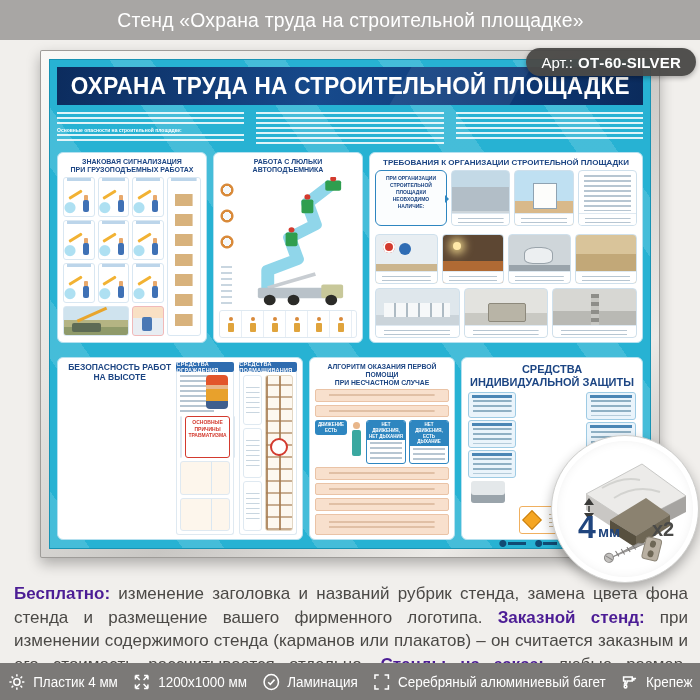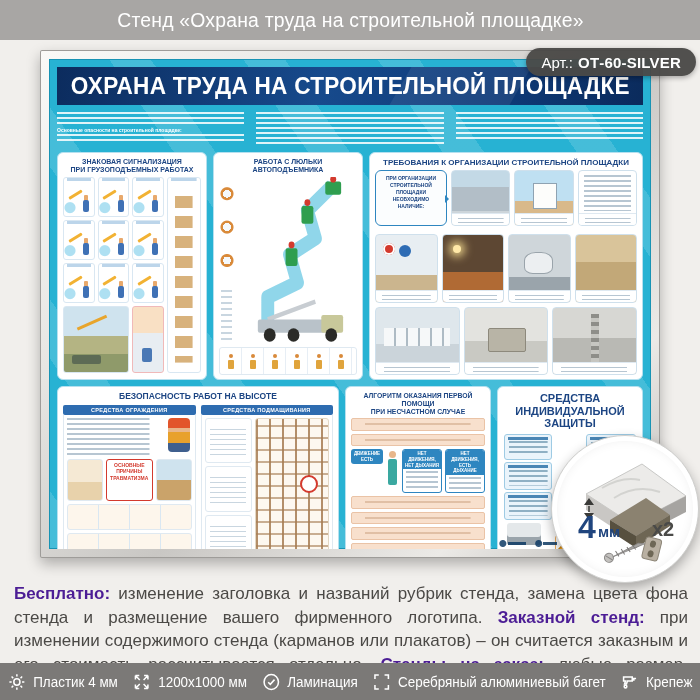--- a/index.html
+++ b/index.html
@@ -32,21 +32,21 @@
     background:rgba(255,255,255,.07);transform:skewX(-30deg);}
   .ptitle span{color:#fff;font-weight:700;font-size:24px;letter-spacing:.3px;transform:scaleX(.94);white-space:nowrap;}
 
   
   .intro{display:flex;gap:12px;height:36px;margin-bottom:6px;}
   .icol{flex:1;padding-top:2px;}
   .txtw{display:block;background:repeating-linear-gradient(180deg,rgba(255,255,255,.85) 0 2px,rgba(255,255,255,0) 2px 5px);}
   .ihead{display:block;color:#fff;font-size:5px;font-weight:700;margin:2px 0 1px;}
 
   .row{display:flex;gap:6px;}
-  .r1{height:228px;margin-bottom:6px;}
+  .r1{height:191px;margin-bottom:14px;}
   .r2{height:183px;}
   .panel{background:#fff;border:1.5px solid #b5e0ef;border-radius:6px;box-sizing:border-box;
     padding:4px 5px;overflow:hidden;}
   .phead{color:#1c4583;font-weight:700;text-align:center;line-height:1.15;margin:1px 0 3px;}
 
   
   .p1{width:150px;}
   .p1 .phead{font-size:7px;}
   .p1grid{display:grid;grid-template-columns:repeat(3,1fr) 1.08fr;grid-template-rows:40px 40px 40px 1fr;
     gap:3px;height:calc(100% - 22px);}
@@ -117,21 +117,21 @@
   .ph-agg{background:linear-gradient(180deg,#d9c49a 40%,#c2a878 40%);}
   .ph-cabins{background:linear-gradient(180deg,#dfe7ec 55%,#cbd4da 55%);}
   .ph-cabins::before{content:"";position:absolute;left:10%;top:30%;width:80%;height:28%;
     background:repeating-linear-gradient(90deg,#f6f8f9 0 10px,#aebbc4 10px 12px);}
   .ph-bin{background:linear-gradient(180deg,#e3e3df 50%,#c9c9c3 50%);}
   .ph-bin::before{content:"";position:absolute;left:28%;top:30%;width:44%;height:34%;background:#b8b4a6;border:1px solid #8d897c;border-radius:2px;}
   .ph-road{background:linear-gradient(180deg,#d7d7d3 45%,#b9b9b4 45%);}
   .ph-road::before{content:"";position:absolute;left:45%;top:10%;width:10%;height:75%;background:repeating-linear-gradient(180deg,#8e8e89 0 4px,#c6c6c1 4px 8px);}
 
   
-  .p4{width:282px;display:flex;flex-direction:column;}
+  .p4{width:246px;display:flex;}
   .p4 .phead{font-size:8.5px;}
   .p4body{flex:1;display:flex;gap:5px;min-height:0;}
   .sub{flex:1;display:flex;flex-direction:column;min-width:0;}
   .subhdr{height:10px;background:#2e6cb0;border-radius:2px;color:#fff;font-size:5.5px;font-weight:700;
     display:flex;align-items:center;justify-content:center;letter-spacing:.3px;}
   .subbody{flex:1;border:1px solid #dfe9f1;border-top:none;border-radius:0 0 3px 3px;padding:3px;min-height:0;
     display:flex;flex-direction:column;gap:3px;}
   .t2c{height:38px;position:relative;
     background:repeating-linear-gradient(180deg,#b7c6d2 0 2px,rgba(0,0,0,0) 2px 5px) left top/44% 100% no-repeat,
       repeating-linear-gradient(180deg,#b7c6d2 0 2px,rgba(0,0,0,0) 2px 5px) 52% top/30% 100% no-repeat;}

